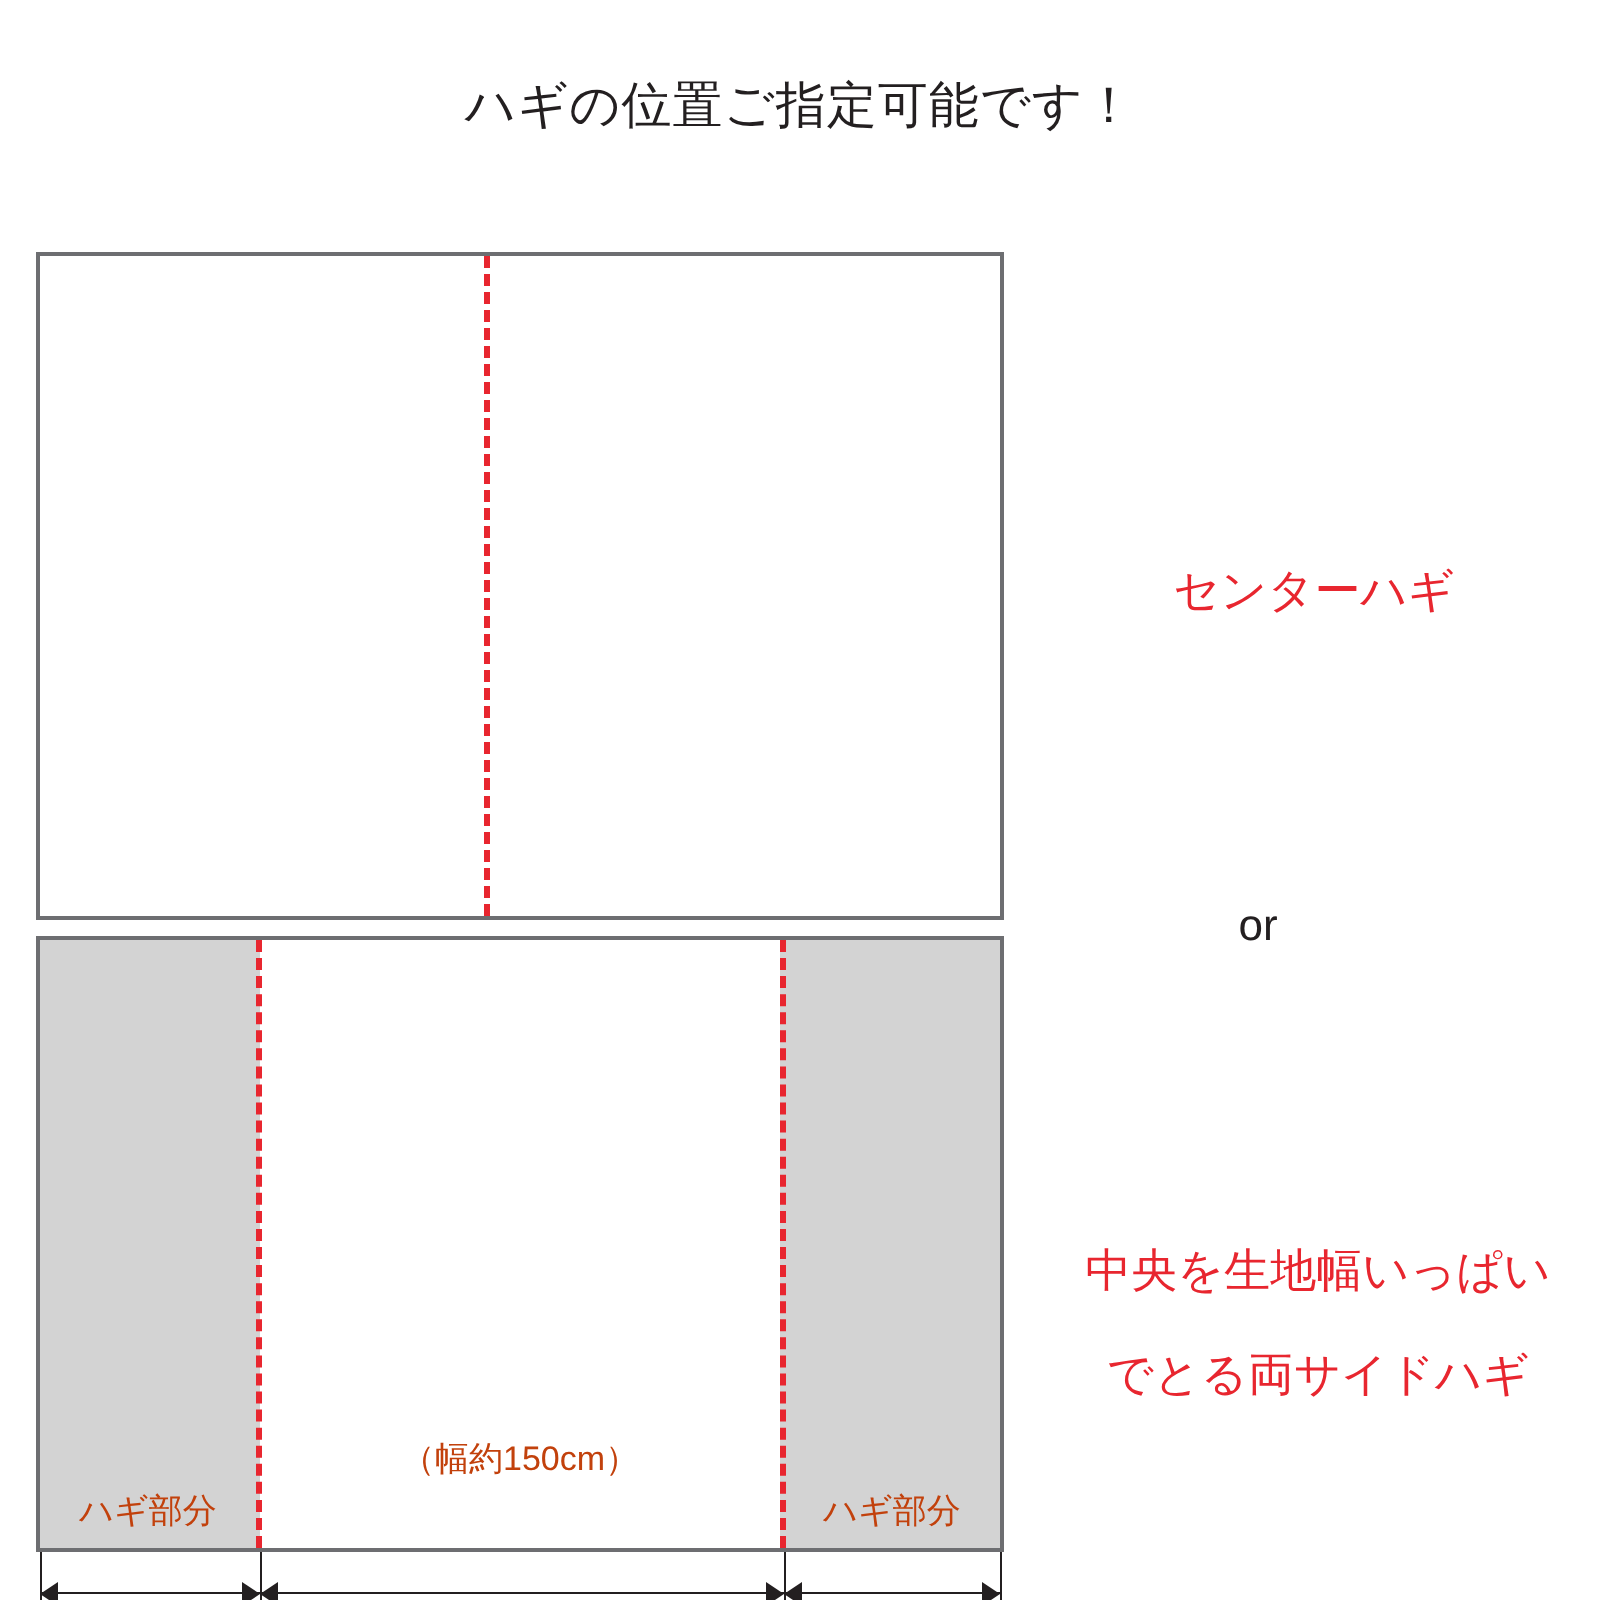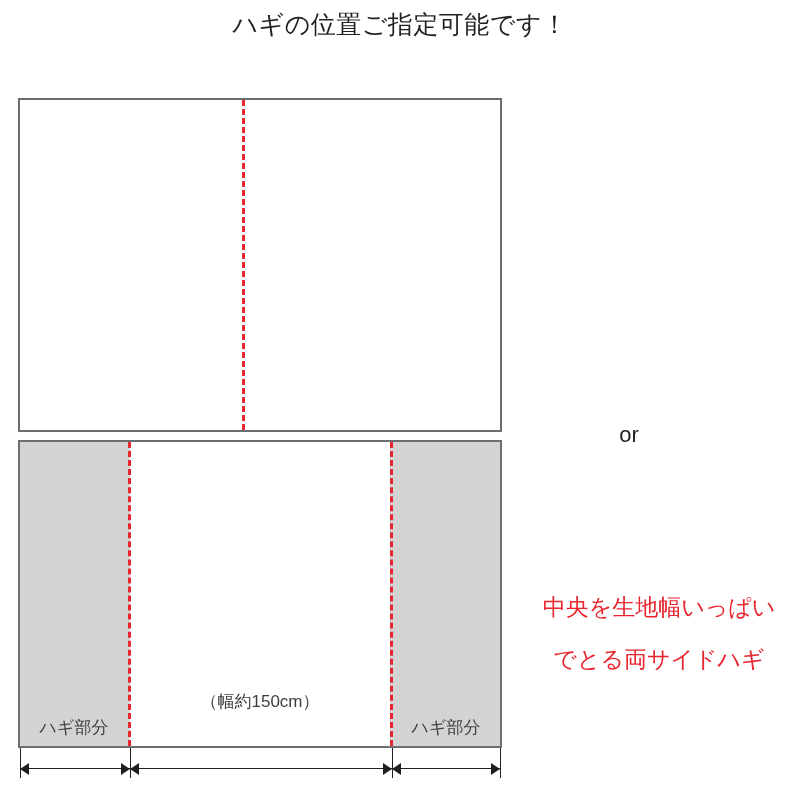--- a/index.html
+++ b/index.html
@@ -12,20 +12,21 @@
     background: #ffffff;
     font-family: "Liberation Sans", sans-serif;
     color: #231f20;
     overflow: hidden;
     position: relative;
   }
   #stage {
     position: relative;
     width: 800px;
     height: 593px;
+    margin-top: 28px;
   }
 
   
   .heading {
     position: absolute;
     left: 0;
     width: 800px;
     text-align: center;
     font-size: 25px;
     letter-spacing: 0.5px;
@@ -84,21 +85,21 @@
   #seam-right {
     left: 390px;
     top: 442px;
     height: 304px;
   }
 
   
   .panel-label {
     position: absolute;
     font-size: 17px;
-    color: #404040;
+    color: #c2410c;
     white-space: nowrap;
     text-align: center;
   }
   #label-width   { left: 150px; top: 690px; width: 220px; }
   #label-base    { left: 150px; top: 716px; width: 220px; }
   #label-hagi-l  { left: 20px;  top: 716px; width: 108px; }
   #label-hagi-r  { left: 392px; top: 716px; width: 108px; }
 
   
   .dim {
@@ -196,17 +197,18 @@
     <div class="line"></div>
     <div class="arrow left"></div>
     <div class="arrow right"></div>
   </div>
   <div class="dim" id="dim-right">
     <div class="line"></div>
     <div class="arrow left"></div>
     <div class="arrow right"></div>
   </div>
 
+  <div class="anno-red" id="anno-center">センターハギ</div>
   <div id="anno-or">or</div>
   <div class="anno-red" id="anno-sides-2">でとる両サイドハギ</div>
   <div class="anno-red" id="anno-sides-1">中央を生地幅いっぱい</div>
 
 </div>
 
 </body></html>

